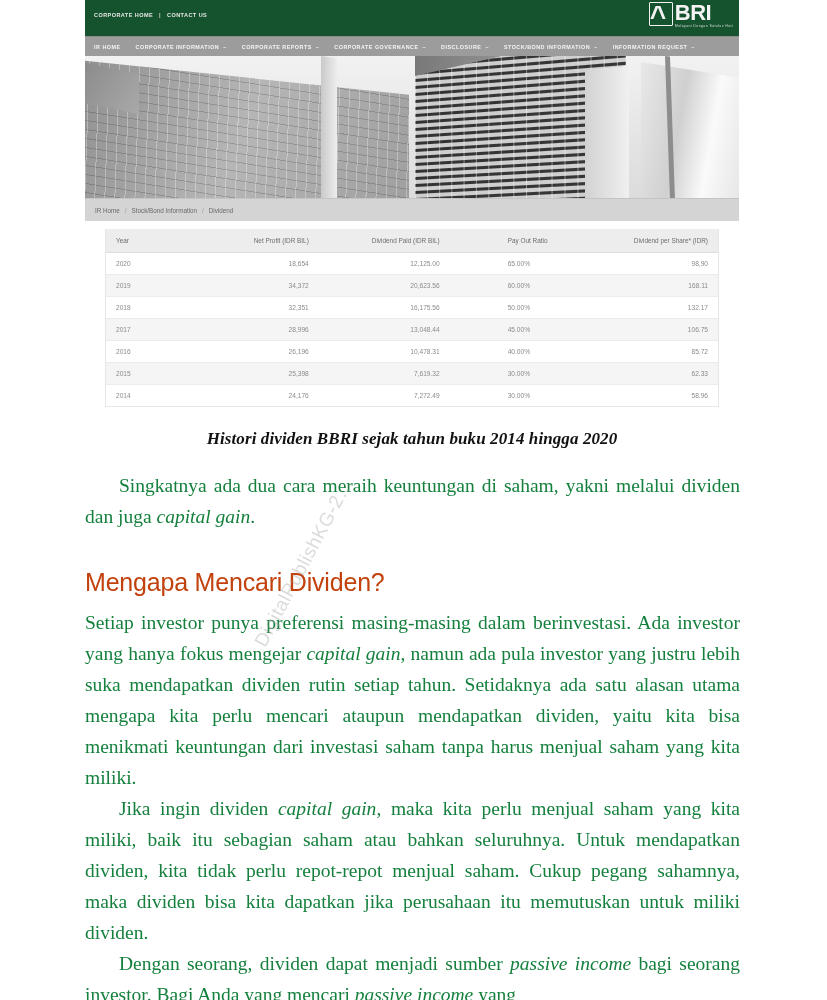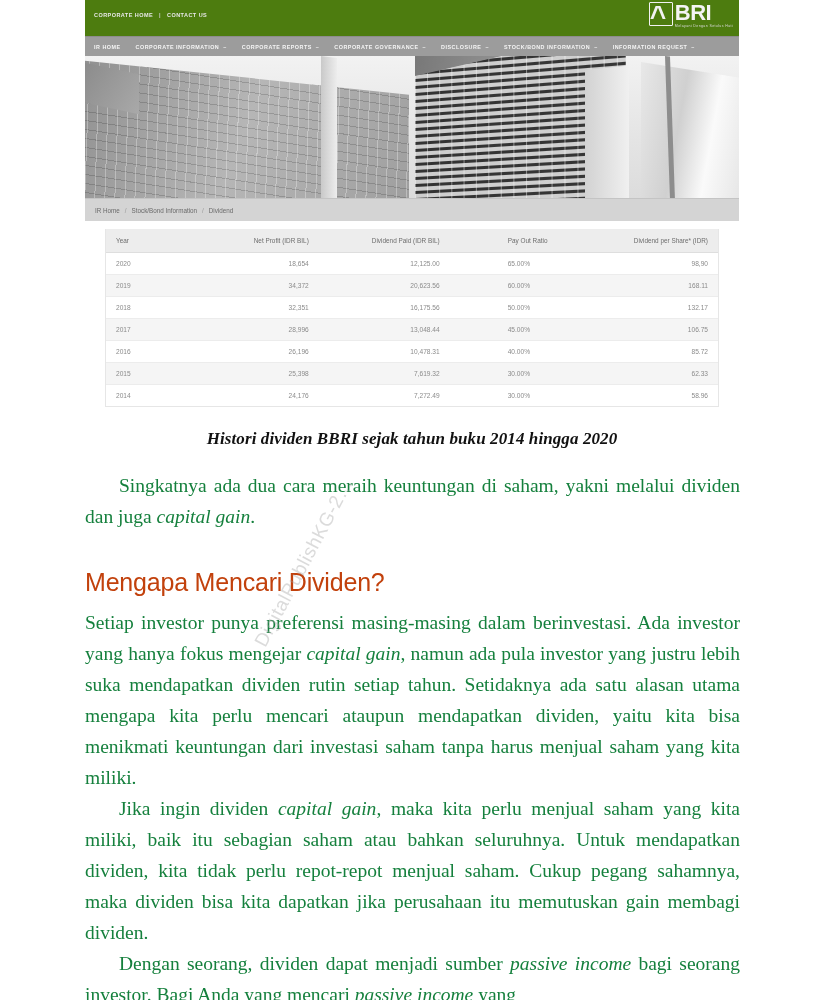--- a/index.html
+++ b/index.html
@@ -39,21 +39,21 @@
     position: absolute;
     left: 85px;
     top: 0px;
     width: 654px;
     z-index: 2;
   }
 
   
   .util-bar {
     height: 36px;
-    background: #4d7c0f;
+    background: #14532d;
     position: relative;
   }
   .util-links {
     position: absolute;
     left: 9px;
     top: 12px;
     font-family: "Liberation Sans", sans-serif;
     font-size: 5.5px;
     letter-spacing: 0.45px;
     color: #e8e8e8;
@@ -466,20 +466,20 @@
     <span>Singkatnya ada dua cara meraih keuntungan di saham, yakni melalui dividen dan juga </span><i>capital gain</i><span>.</span>
   </p>
 
   <h2 class="section-heading">Mengapa Mencari Dividen?</h2>
 
   <p class="para">
     <span>Setiap investor punya preferensi masing-masing dalam berinvestasi. Ada investor yang hanya fokus mengejar </span><i>capital gain</i><span>, namun ada pula investor yang justru lebih suka mendapatkan dividen rutin setiap tahun. Setidaknya ada satu alasan utama mengapa kita perlu mencari ataupun mendapatkan dividen, yaitu kita bisa menikmati keuntungan dari investasi saham tanpa harus menjual saham yang kita miliki.</span>
   </p>
 
   <p class="para indent">
-    <span>Jika ingin dividen </span><i>capital gain</i><span>, maka kita perlu menjual saham yang kita miliki, baik itu sebagian saham atau bahkan seluruhnya. Untuk mendapatkan dividen, kita tidak perlu repot-repot menjual saham. Cukup pegang sahamnya, maka dividen bisa kita dapatkan jika perusahaan itu memutuskan gain membagi dividen.</span>
+    <span>Jika ingin dividen </span><i>capital gain</i><span>, maka kita perlu menjual saham yang kita miliki, baik itu sebagian saham atau bahkan seluruhnya. Untuk mendapatkan dividen, kita tidak perlu repot-repot menjual saham. Cukup pegang sahamnya, maka dividen bisa kita dapatkan jika perusahaan itu memutuskan untuk miliki dividen.</span>
   </p>
 
   <p class="para indent">
     <span>Dengan seorang, dividen dapat menjadi sumber </span><i>passive income</i><span> bagi seorang investor. Bagi Anda yang mencari </span><i>passive income</i><span> yang</span>
   </p>
 
 </div>
 
 </body></html>

